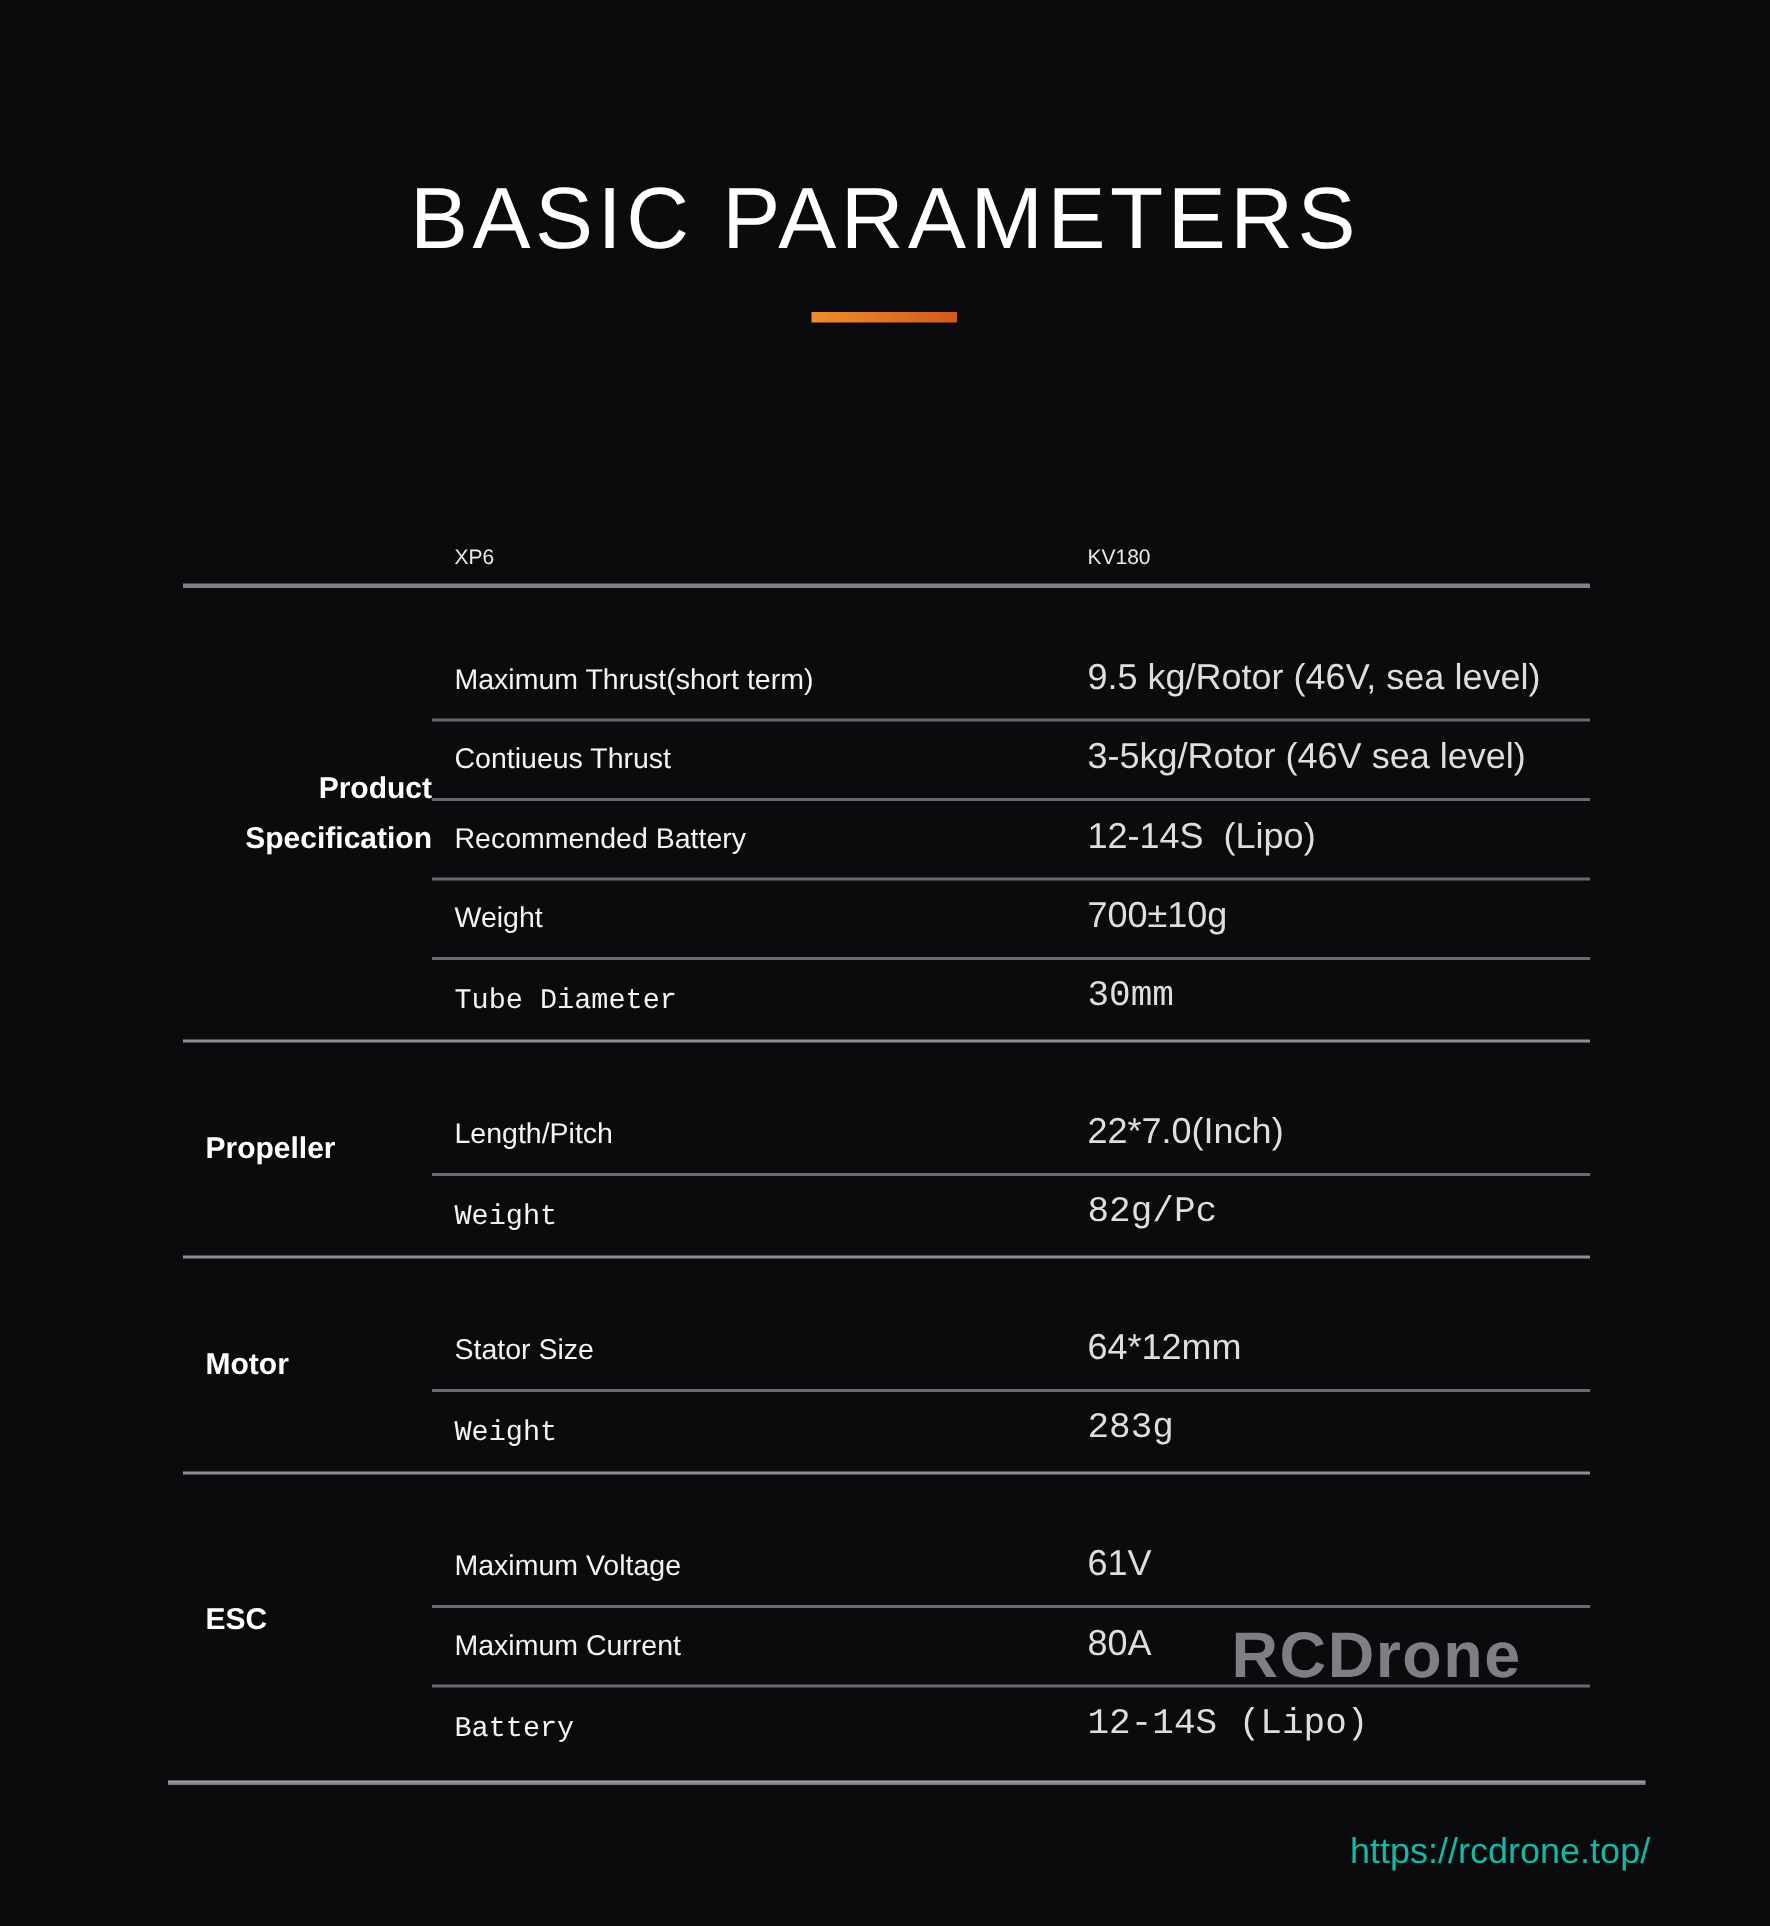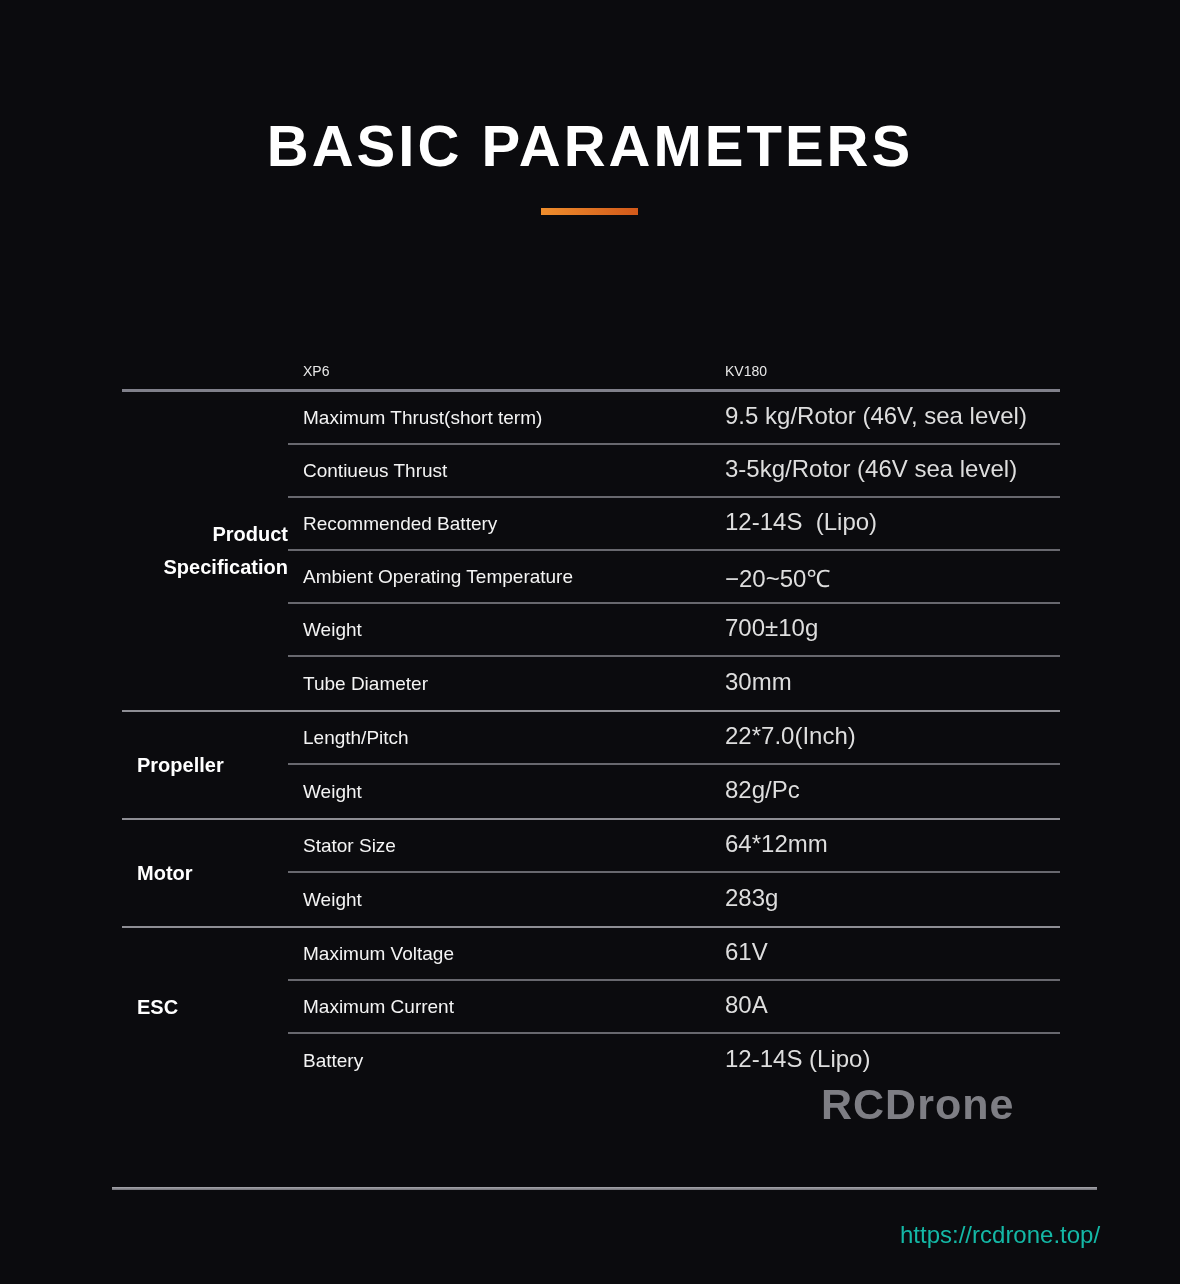--- a/index.html
+++ b/index.html
@@ -17,21 +17,21 @@
     font-family: "Liberation Sans", sans-serif;
     color: #f2f2f2;
   }
   .page-title {
     position: absolute;
     top: 112px;
     left: 0;
     width: 1180px;
     text-align: center;
     font-size: 58px;
-    font-weight: bold;
+    font-weight: normal;
     letter-spacing: 3px;
     color: #ffffff;
     white-space: nowrap;
   }
   .accent-divider {
     position: absolute;
     top: 208px;
     left: 541px;
     width: 97px;
     height: 7px;
@@ -61,29 +61,29 @@
     width: 166px;
     display: flex;
     align-items: center;
     padding-left: 15px;
     font-size: 20px;
     font-weight: bold;
     color: #ffffff;
     line-height: 1.65;
     text-align: right;
   }
-  .section .rows { flex: 1; }
+  .section .rows { flex: 1; margin-top: 36px; }
   .row {
     position: relative;
     height: 53px;
     display: flex;
     align-items: center;
     border-bottom: 2px solid #68686e;
   }
-  .row:last-child { border-bottom: none; }
+  .row:last-child { border-bottom: none; font-family: Liberation Mono, monospace; }
   .row .label {
     margin-left: 15px;
     font-size: 19px;
     color: #f4f4f4;
     white-space: pre-wrap;
   }
   .row .value {
     position: absolute;
     left: 437px;
     top: calc(50% - 16px);
@@ -139,24 +139,20 @@
       </div>
       <div class="row">
         <span class="label">Contiueus Thrust</span>
         <span class="value">3-5kg/Rotor (46V sea level)</span>
       </div>
       <div class="row">
         <span class="label">Recommended Battery</span>
         <span class="value">12-14S  (Lipo)</span>
       </div>
       <div class="row">
-        <span class="label">Ambient Operating Temperature</span>
-        <span class="value">−20~50℃</span>
-      </div>
-      <div class="row">
         <span class="label">Weight</span>
         <span class="value">700±10g</span>
       </div>
       <div class="row">
         <span class="label">Tube Diameter</span>
         <span class="value">30mm</span>
       </div>
     </div>
   </div>
 

